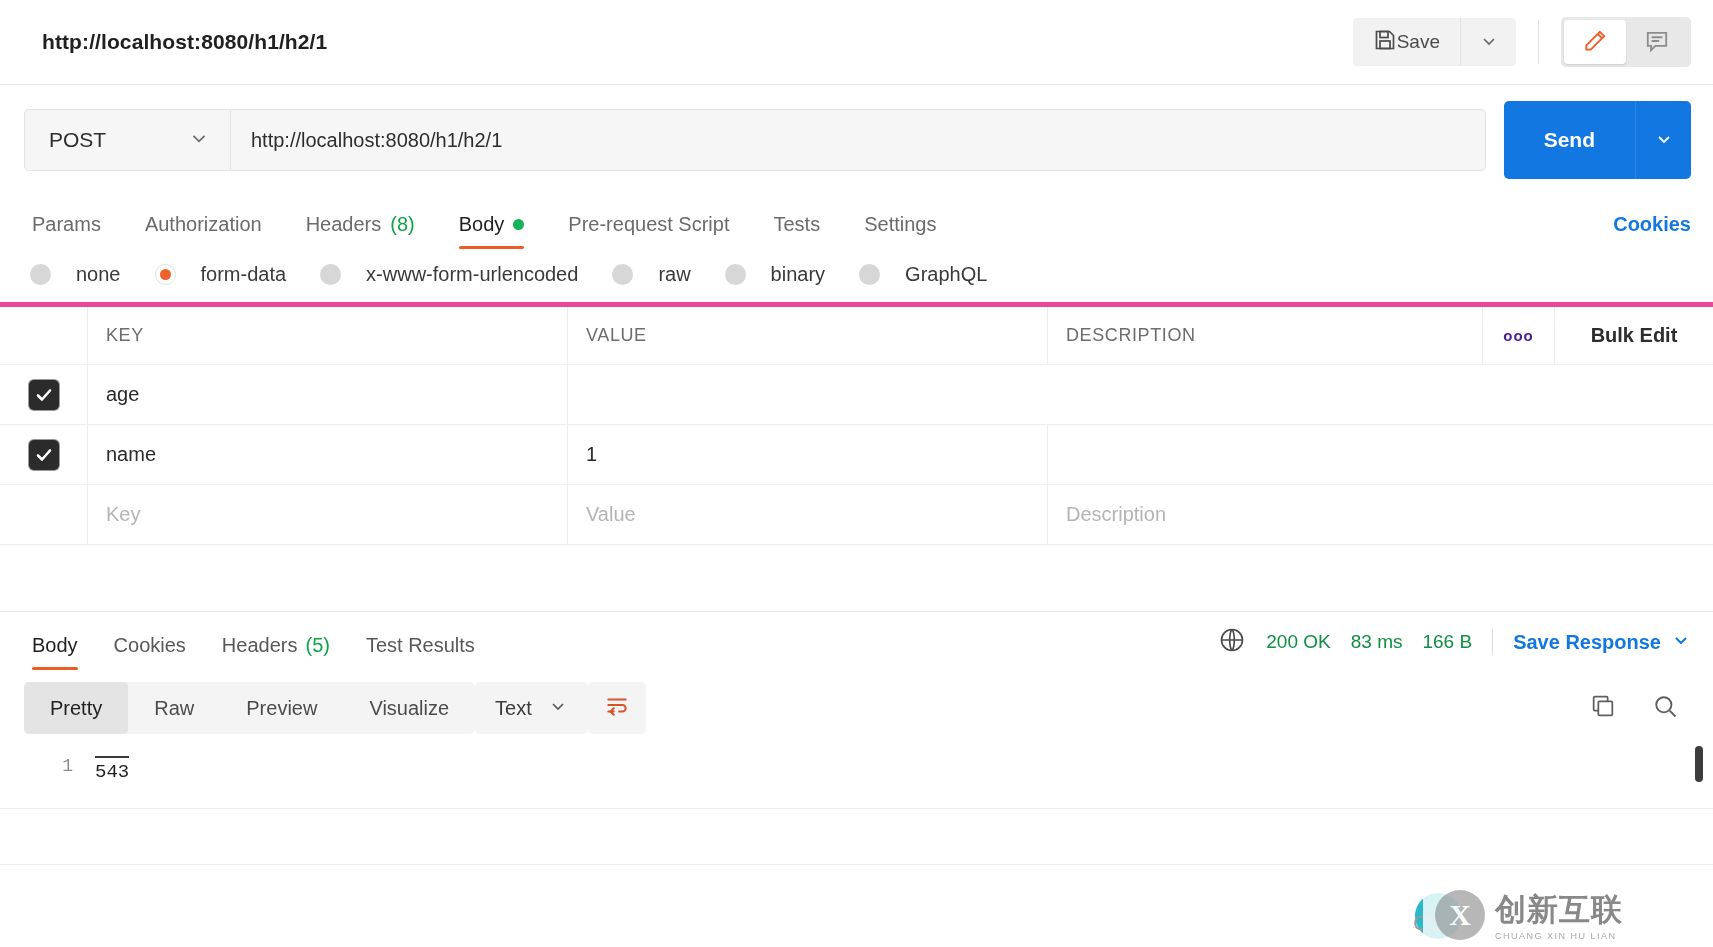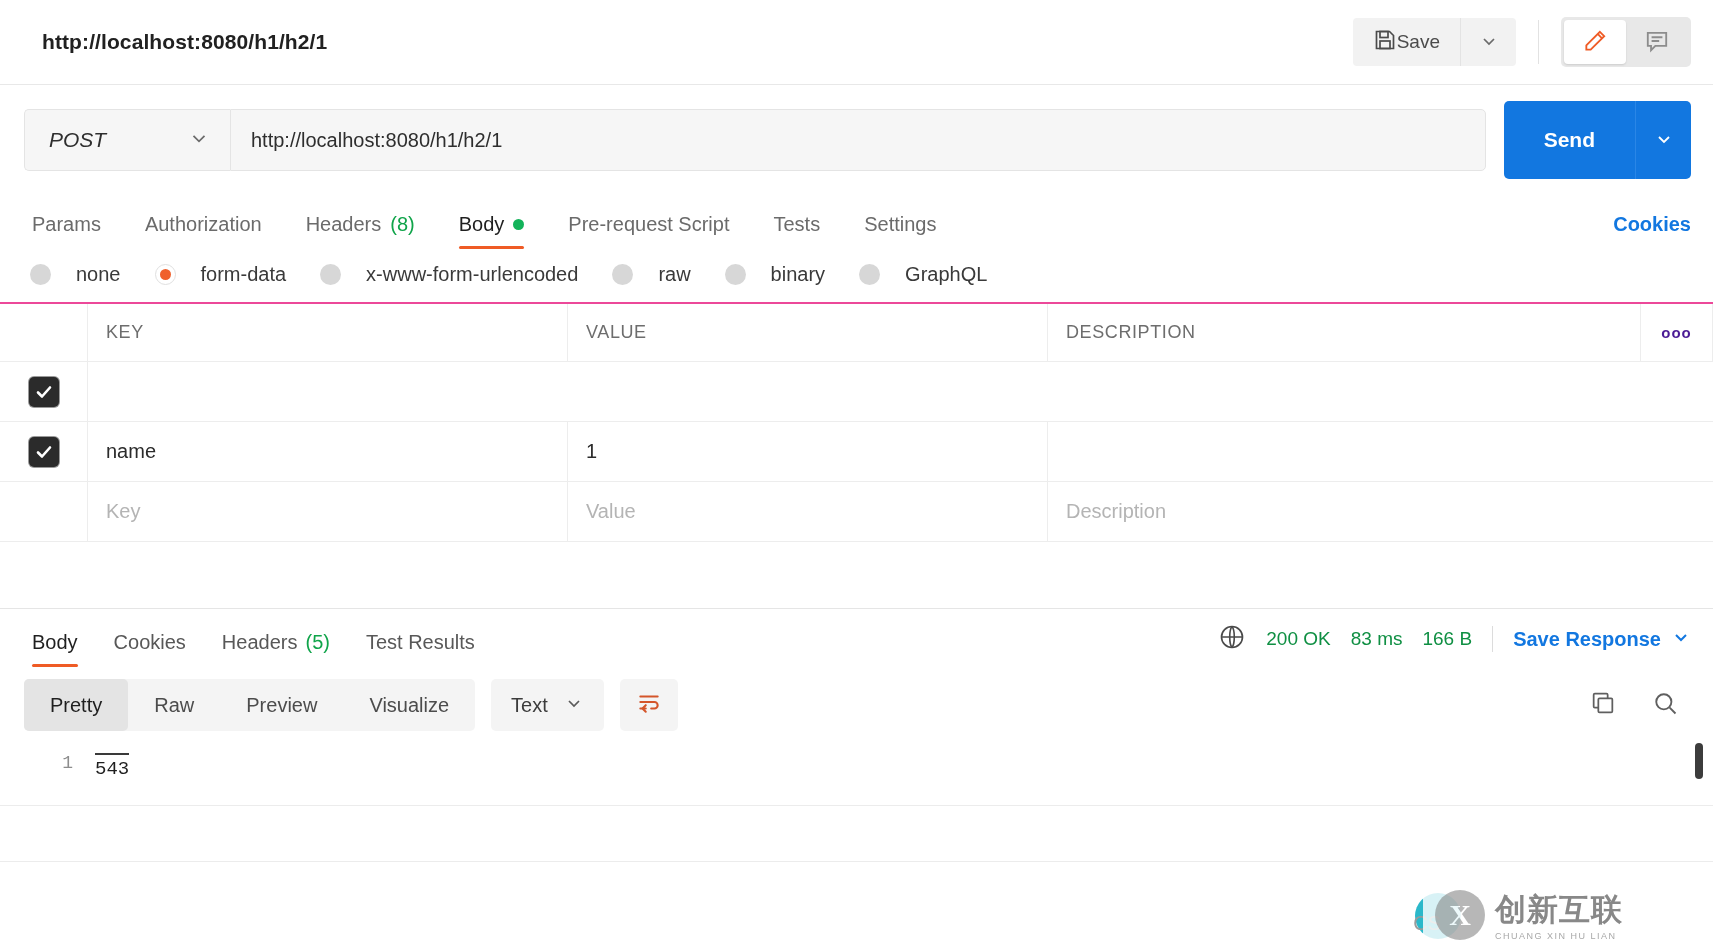--- a/index.html
+++ b/index.html
@@ -40,21 +40,21 @@
     display: flex; align-items: center; justify-content: center; cursor: pointer;
   }
   .mode-btn.active { background: #ffffff; box-shadow: 0 1px 2px rgba(0,0,0,.12); }
 
   
   .urlbar { display: flex; align-items: center; padding: 16px 22px 14px 24px; gap: 0; }
   .method-sel {
     height: 62px; min-width: 206px; background: #f6f6f6;
     border: 1px solid #e4e4e4; border-right: none; border-radius: 5px 0 0 5px;
     display: flex; align-items: center; justify-content: space-between;
-    padding: 0 20px 0 24px; cursor: pointer; font-style: italic;
+    padding: 0 20px 0 24px; cursor: pointer;
   }
   .method-text { font-size: 21px; color: #2e2e2e; font-weight: 500; }
   .url-input {
     flex: 1; height: 62px; background: #f6f6f6; border: 1px solid #e4e4e4;
     border-radius: 0 5px 5px 0; padding: 0 20px; font-size: 20px; color: #2e2e2e;
     font-family: "Liberation Sans", sans-serif; outline: none;
   }
   .send-group { display: flex; margin-left: 18px; height: 78px; }
   .send-btn {
     background: #1277e0; color: #fff; border: none; border-radius: 5px 0 0 5px;
@@ -93,21 +93,21 @@
     width: 21px; height: 21px; border-radius: 50%; background: #d7d7d7;
     display: flex; align-items: center; justify-content: center; flex: none;
   }
   .radio-item.sel .radio-dot { background: #ffffff; border: 1px solid #e0e0e0; }
   .radio-item.sel .radio-dot::after {
     content: ""; width: 11px; height: 11px; border-radius: 50%; background: #f0602c;
   }
   .radio-label { font-size: 20px; color: #3a3a3a; white-space: nowrap; }
 
   
-  .tbl { width: 100%; border-top: 2px solid #ec4899; }
+  .tbl { width: 100%; border-top: 5px solid #ec4899; }
   .trow { display: flex; border-bottom: 1px solid #ededed; height: 60px; align-items: center; }
   .trow.head { height: 58px; }
   .c-check { width: 88px; min-width: 88px; display: flex; align-items: center; justify-content: center;
              align-self: stretch; border-right: 1px solid #ededed; }
   .c-key   { width: 480px; min-width: 480px; padding-left: 18px; align-self: stretch;
              display: flex; align-items: center; border-right: 1px solid #ededed; }
   .c-val   { width: 480px; min-width: 480px; padding-left: 18px; align-self: stretch;
              display: flex; align-items: center; border-right: 1px solid #ededed; }
   .c-desc  { flex: 1; padding-left: 18px; align-self: stretch; display: flex; align-items: center; }
   .trow.head .c-desc { border-right: 1px solid #ededed; }
@@ -135,21 +135,21 @@
   .restab.active { color: #1f1f1f; }
   .restab.active::after {
     content: ""; position: absolute; left: 18px; right: 18px; bottom: 0;
     height: 3px; background: #ef5b25; border-radius: 2px;
   }
   .resp-meta { margin-left: auto; display: flex; align-items: center; gap: 20px; padding-bottom: 12px; }
   .meta-green { color: #0f8f43; font-size: 19px; }
   .meta-div { width: 1px; height: 26px; background: #dcdcdc; }
   .save-resp { color: #1277e0; font-size: 20px; font-weight: bold; cursor: pointer; display: flex; align-items: center; gap: 10px; }
 
-  .fmt-row { display: flex; align-items: center; padding: 12px 22px 12px 24px; gap: 16px; }
+  .fmt-row { display: flex; align-items: center; padding: 12px 22px 12px 24px; }
   .seg { display: flex; background: #f4f4f4; border-radius: 5px; height: 52px; }
   .seg-btn {
     border: none; background: transparent; font-size: 20px; color: #4c4c4c;
     padding: 0 26px; cursor: pointer; border-radius: 5px;
     font-family: "Liberation Sans", sans-serif;
   }
   .seg-btn.active { background: #e4e4e4; color: #1f1f1f; }
   .text-sel {
     height: 52px; background: #f4f4f4; border-radius: 5px; display: flex;
     align-items: center; gap: 16px; padding: 0 20px; cursor: pointer;
@@ -319,30 +319,36 @@
         </div>
       <div class="c-val">
           <span class="th">VALUE</span>
         </div>
       <div class="c-desc">
           <span class="th">DESCRIPTION</span>
         </div>
       <div class="c-dots">
         <span class="dots-glyph">ooo</span>
       </div>
+      <div class="c-bulk">
+        <span class="bulk-txt">Bulk Edit</span>
+      </div>
     </div>
 
     <div class="trow">
       <div class="c-check">
         <span class="cb">
           <svg width="20" height="20" viewBox="0 0 20 20" fill="none" stroke="#ffffff" stroke-width="2.6" stroke-linecap="round" stroke-linejoin="round">
             <path d="M4 10.5l4 4 8-9"></path>
           </svg>
         </span>
       </div>
+      <div class="c-key">
+          <span class="cell-txt">age</span>
+        </div>
       <div class="c-desc">
           <span class="cell-txt"></span>
         </div>
     </div>
 
     <div class="trow">
       <div class="c-check">
         <span class="cb">
           <svg width="20" height="20" viewBox="0 0 20 20" fill="none" stroke="#ffffff" stroke-width="2.6" stroke-linecap="round" stroke-linejoin="round">
             <path d="M4 10.5l4 4 8-9"></path>

